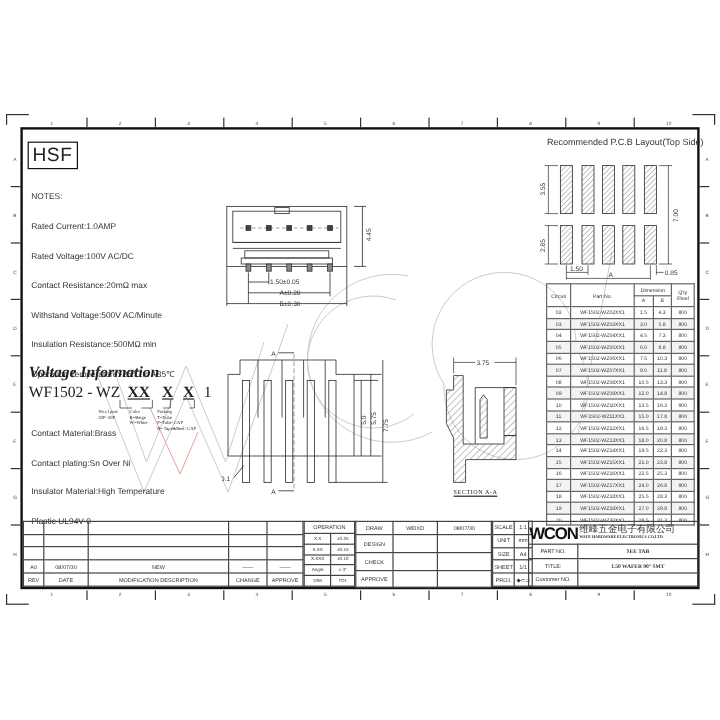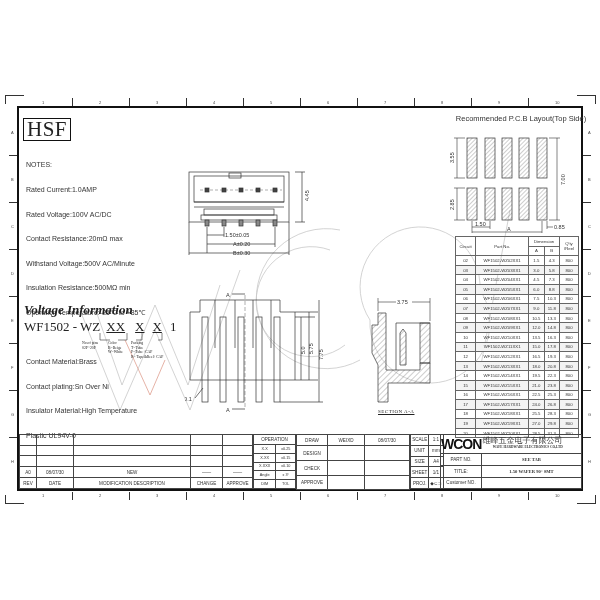--- a/index.html
+++ b/index.html
@@ -3,26 +3,26 @@
 <meta charset="utf-8">
 <style>
   html,body{margin:0;padding:0;background:#fff;}
   body{width:600px;height:600px;position:relative;overflow:hidden;font-family:"Liberation Sans",sans-serif;color:#222;}
   .abs{position:absolute;}
   .frame{position:absolute;left:17px;top:106px;width:495px;height:385px;border:2px solid #111;box-sizing:border-box;}
   .zone-h{position:absolute;font-size:4px;color:#444;}
   .tick-h{position:absolute;width:1px;height:8px;background:#333;}
   .tick-v{position:absolute;width:8px;height:1px;background:#333;}
   .corner{position:absolute;border-color:#333;border-style:solid;}
-  .hsf{position:absolute;left:23px;top:118px;border:1.5px solid #111;font-family:Liberation Serif, serif;font-size:21px;line-height:19px;padding:1px 3px;letter-spacing:0.5px;}
+  .hsf{position:absolute;left:23px;top:118px;border:1.5px solid #111;font-family:Liberation Sans, sans-serif;font-size:16px;line-height:19px;padding:1px 3px;letter-spacing:0.5px;}
   .notes{position:absolute;left:26px;top:145px;font-size:7px;line-height:8.2px;color:#333;white-space:pre;}
   .notes div{white-space:nowrap;}
   .ord-title{position:absolute;left:24px;top:302px;font-family:"Liberation Serif",serif;font-weight:bold;font-style:italic;font-size:13px;}
   .ord-code{position:absolute;left:24px;top:319px;font-family:"Liberation Serif",serif;font-size:13px;white-space:nowrap;}
-  .ord-code .u{text-decoration:underline;margin-left:6px;}
+  .ord-code .u{text-decoration:underline;margin-left:6px;font-weight:bold;}
   .ord-note{position:absolute;font-family:"Liberation Serif",serif;font-size:3.8px;line-height:4.6px;white-space:nowrap;}
   .pcb-title{position:absolute;left:436px;top:114px;font-size:7.5px;line-height:10px;color:#333;text-align:center;width:170px;}
   table.parts{position:absolute;left:455px;top:236px;border-collapse:collapse;font-size:4.3px;color:#333;}
   table.parts td, table.parts th{border:0.8px solid #666;padding:0 1px;height:8.6px;text-align:center;font-weight:normal;white-space:nowrap;}
   table.parts tr:nth-child(even) td{background:#f3f3f3;}
   .tb{position:absolute;border-collapse:collapse;font-size:4.6px;color:#333;}
   .tb td{border:0.8px solid #444;padding:0 1px;text-align:center;white-space:nowrap;}
   .sect-label{position:absolute;left:378px;top:409px;font-family:"Liberation Serif",serif;font-size:5px;text-decoration:underline;letter-spacing:0.5px;}
   .dim{font-size:5.5px;fill:#333;font-family:"Liberation Sans",sans-serif;}
   .watermark{position:absolute;left:60px;top:200px;}
@@ -579,21 +579,21 @@
         <td>◆⊂⊐</td>
       </tr>
 </tbody>
   </table>
 
 <table class="tb" style="left:440px;top:434px;width:142px;height:55px;">
   <tbody>
       <tr style="height:19px">
     <td colspan="2" style="text-align:left;padding:0;">
       <span style="font-family:'Liberation Sans',sans-serif;font-weight:bold;font-size:14px;color:#111;letter-spacing:-1px;vertical-align:middle;">WCON</span>
-      <span style="display:inline-block;vertical-align:middle;line-height:7px;text-align:right;">
+      <span style="display:inline-block;vertical-align:middle;line-height:7px;">
         <span style="display:block;font-size:8px;font-family:'DejaVu Serif',serif;">维峰五金电子有限公司</span>
         <span style="display:block;font-size:3.4px;font-family:'Liberation Serif',serif;font-weight:bold;">WAFE HARDWARE ELECTRONICS CO,LTD</span>
       </span>
     </td>
   </tr>
   <tr style="height:11px">
         <td style="width:38px">PART NO.</td>
         <td style="font-family:'Liberation Serif',serif;font-weight:bold">SEE TAB</td>
       </tr>
   <tr style="height:12px">

